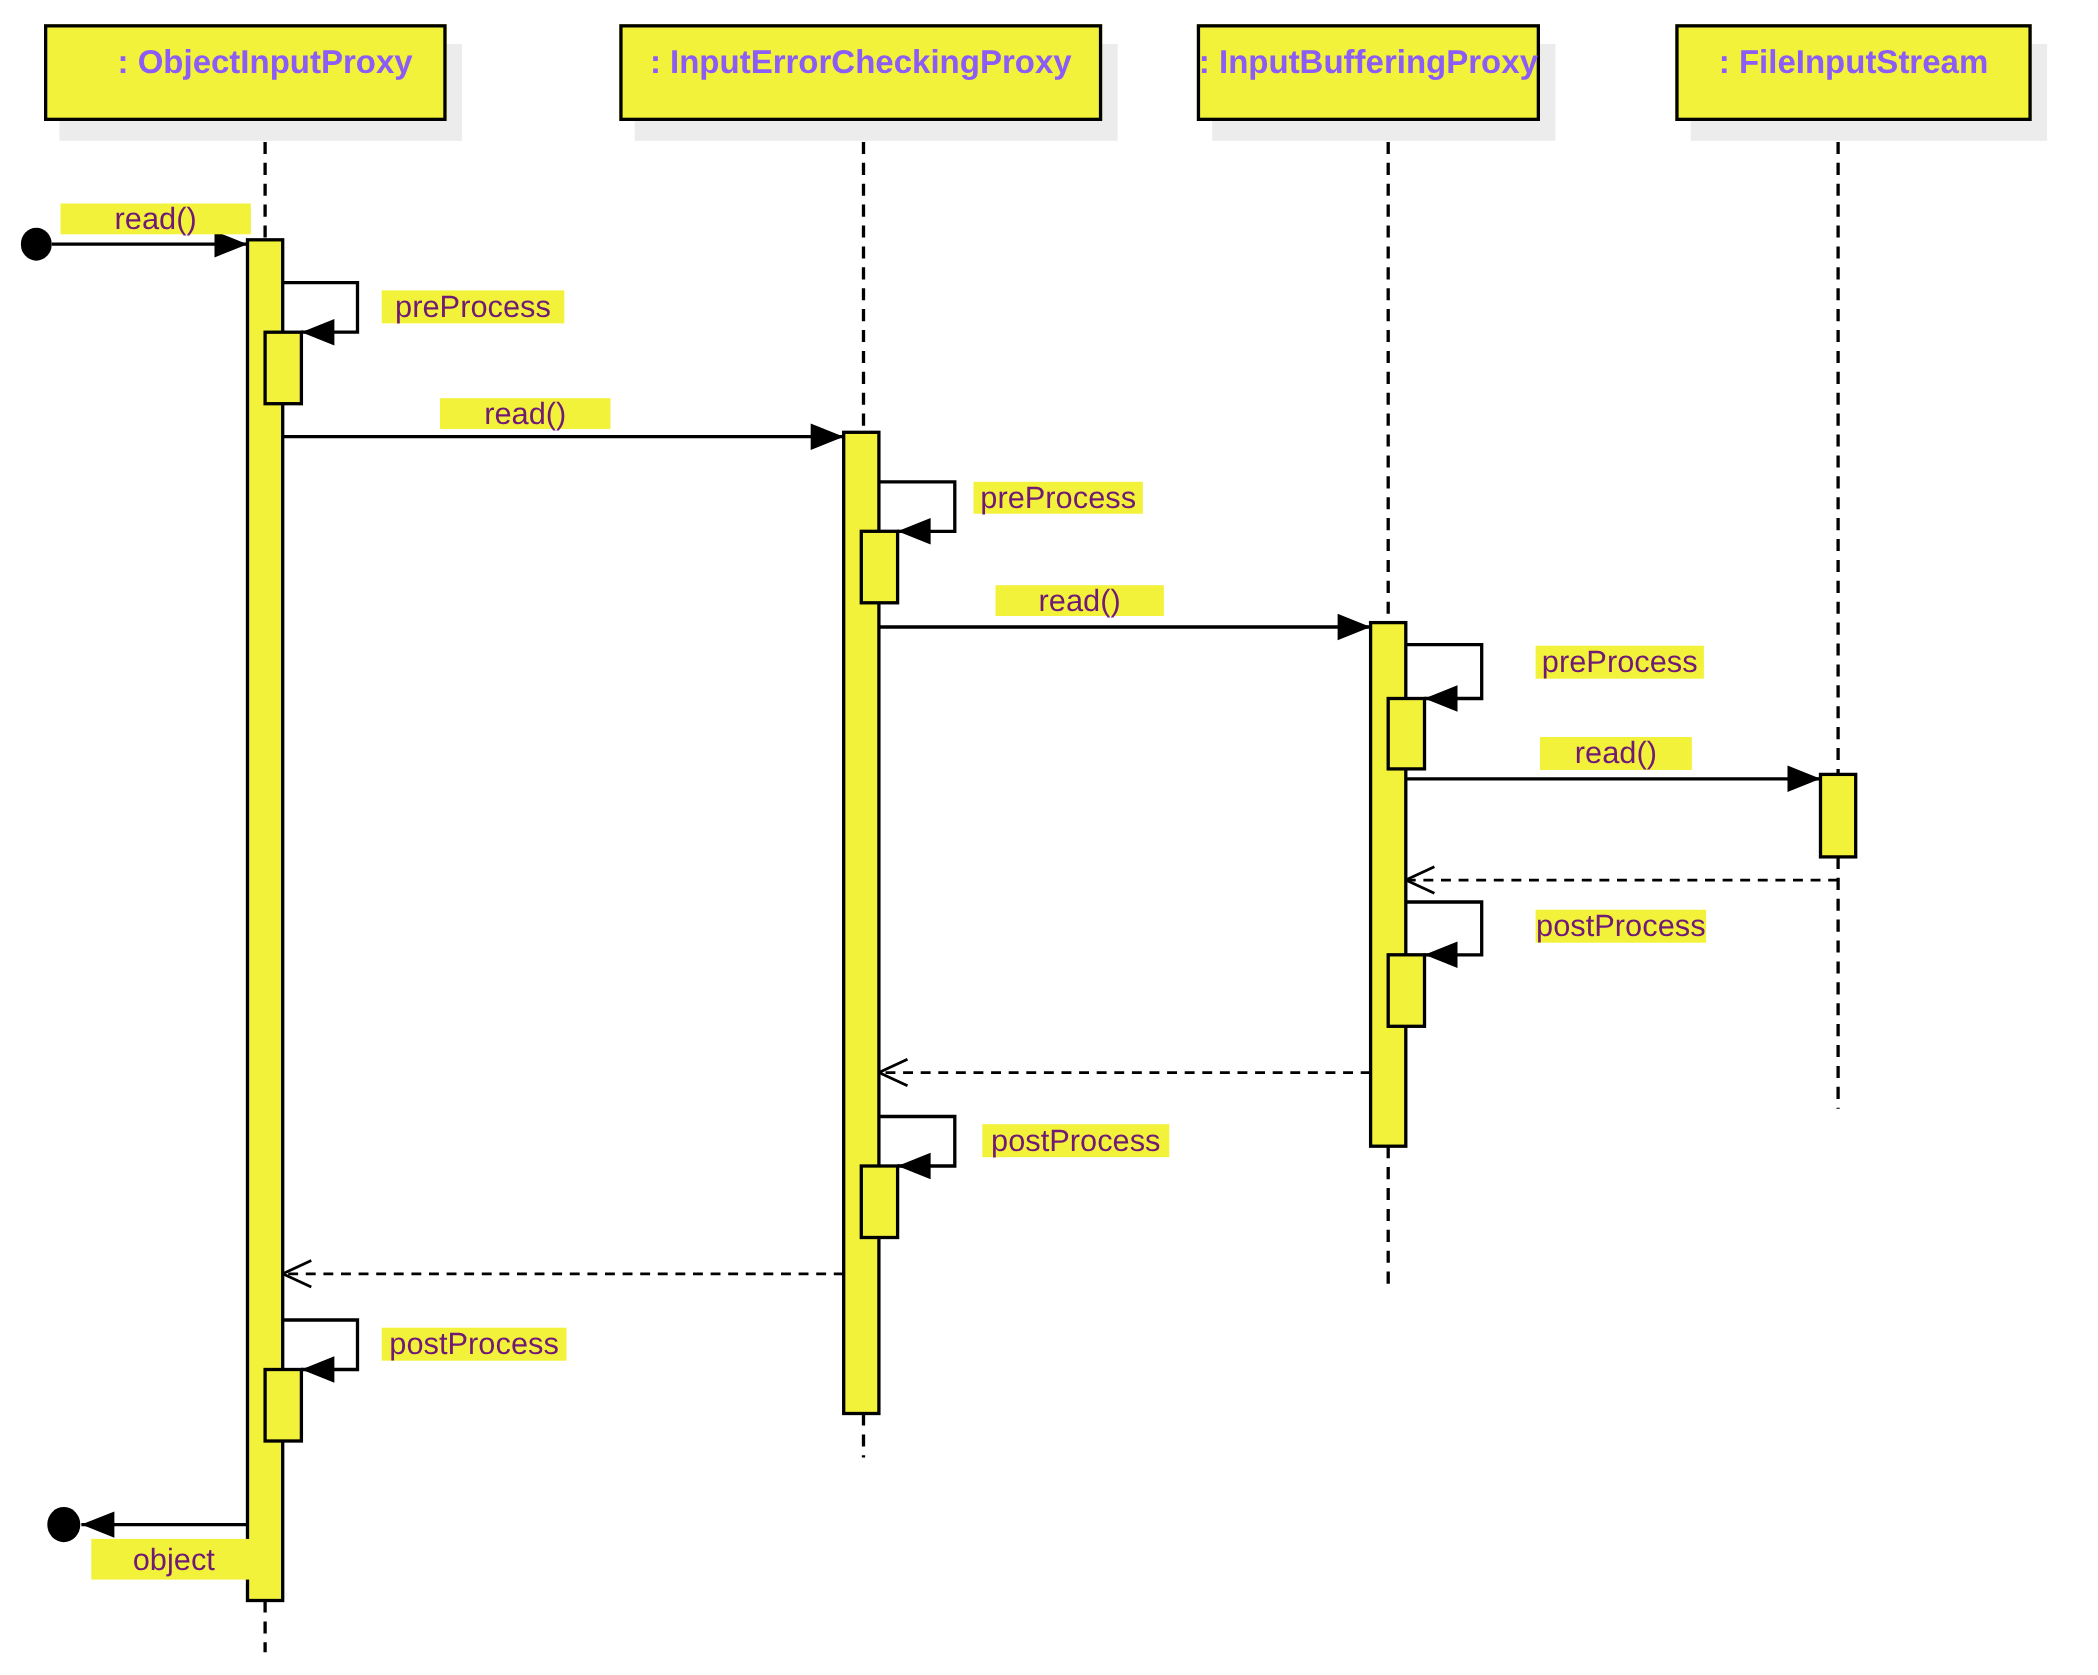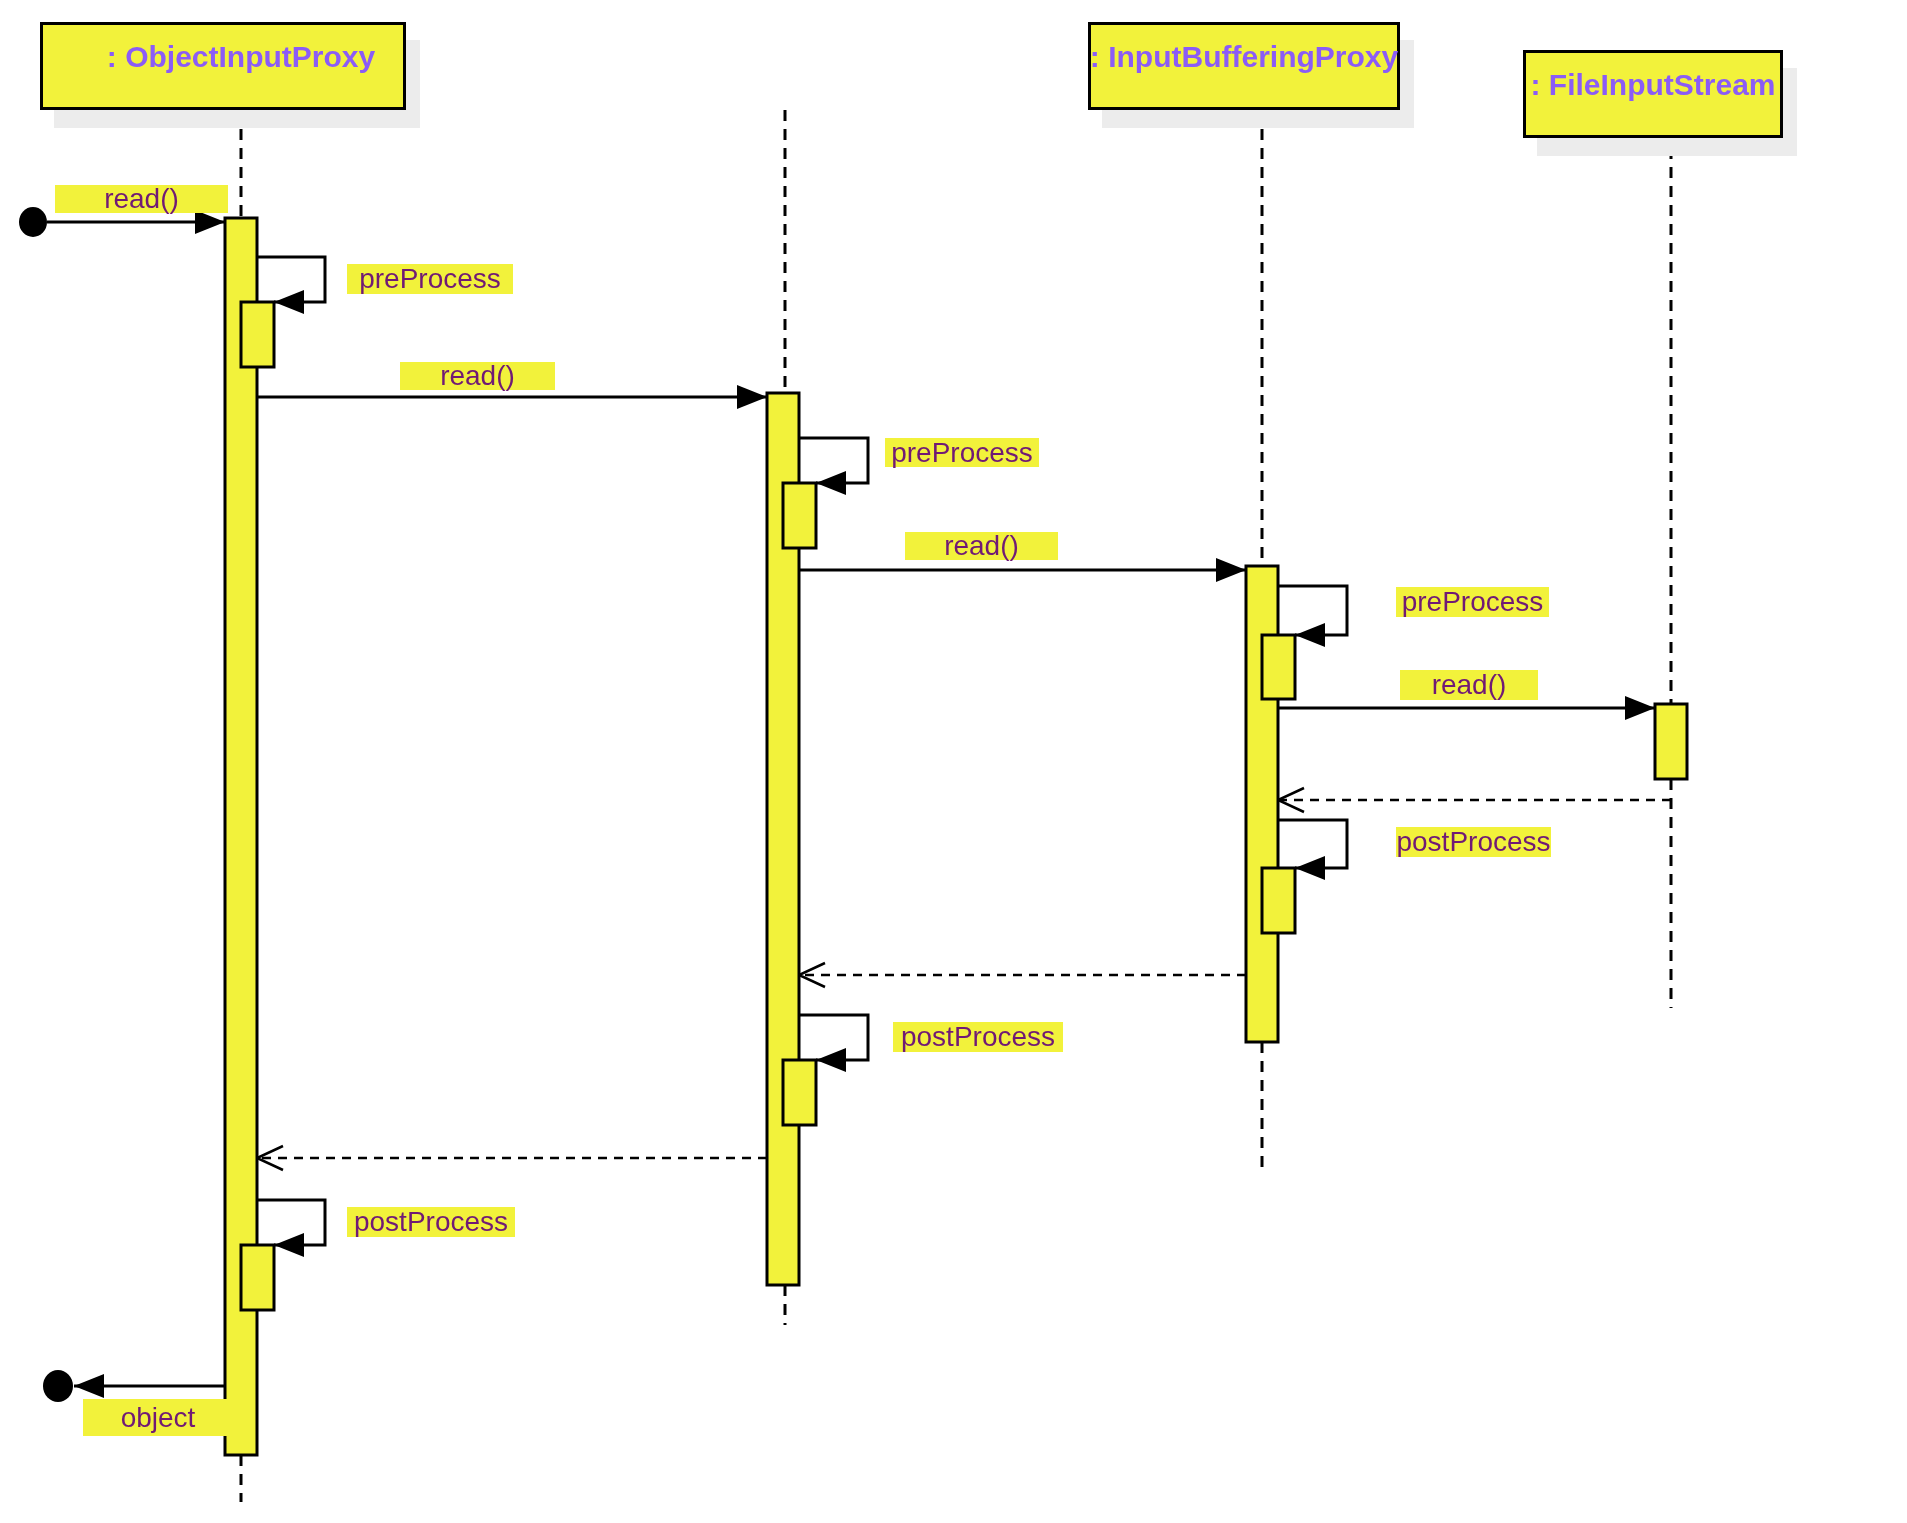--- a/index.html
+++ b/index.html
@@ -121,22 +121,23 @@
       <polygon points="1246,570 1216,558 1216,582"></polygon>
       <polygon points="1655,708 1625,696 1625,720"></polygon>
       <polygon points="74,1386 104,1374 104,1398"></polygon>
     </g>
 
     <ellipse cx="33" cy="222" rx="14" ry="15" fill="#000000"></ellipse>
     <ellipse cx="58" cy="1386" rx="15" ry="16" fill="#000000"></ellipse>
   </svg>
 
   <div class="head-box" style="left:40px;  width:366px; padding-left:36px;">: ObjectInputProxy</div>
+  <div class="head-box" style="left:563px; width:439px;">: InputErrorCheckingProxy</div>
   <div class="head-box" style="left:1088px; width:312px;">: InputBufferingProxy</div>
-  <div class="head-box" style="left:1523px; width:260px;margin-top:28px;">: FileInputStream</div>
+  <div class="head-box" style="left:1523px; width:324px;">: FileInputStream</div>
 
   <div class="msg-label" style="left:55px;   top:185px;  width:173px; height:28px;">read()</div>
   <div class="msg-label" style="left:347px;  top:264px;  width:166px; height:30px;">preProcess</div>
   <div class="msg-label" style="left:400px;  top:362px;  width:155px; height:28px;">read()</div>
   <div class="msg-label" style="left:885px;  top:438px;  width:154px; height:29px;">preProcess</div>
   <div class="msg-label" style="left:905px;  top:532px;  width:153px; height:28px;">read()</div>
   <div class="msg-label" style="left:1396px; top:587px;  width:153px; height:30px;">preProcess</div>
   <div class="msg-label" style="left:1400px; top:670px;  width:138px; height:30px;">read()</div>
   <div class="msg-label" style="left:1396px; top:827px;  width:155px; height:30px;">postProcess</div>
   <div class="msg-label" style="left:893px;  top:1022px; width:170px; height:30px;">postProcess</div>

